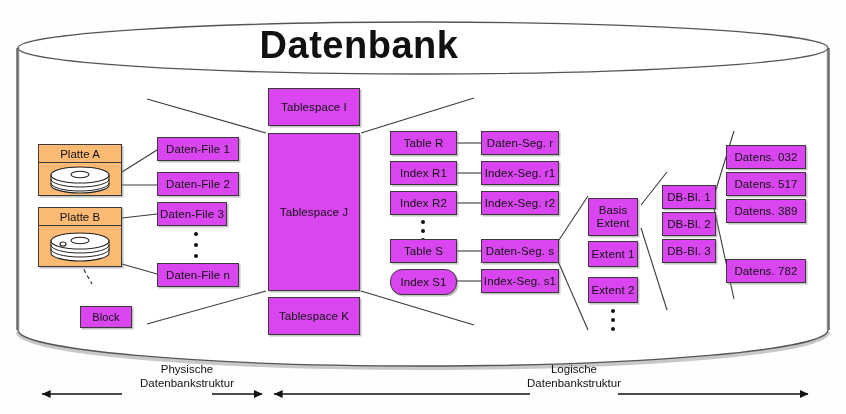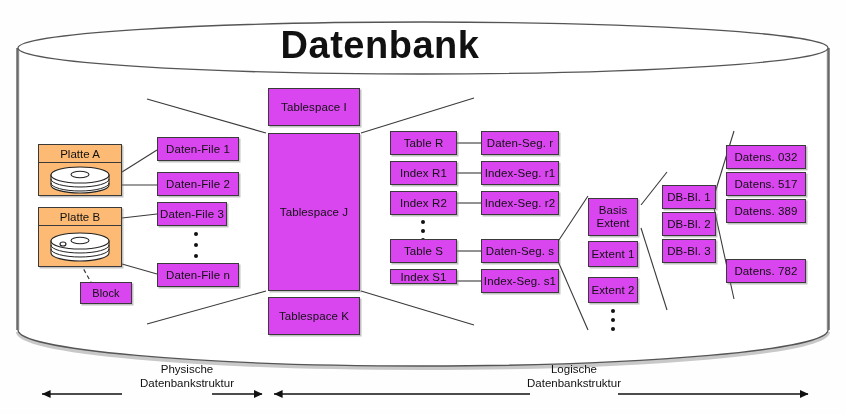--- a/index.html
+++ b/index.html
@@ -6,25 +6,25 @@
   body{width:846px;height:414px;overflow:hidden;
        font-family:"Liberation Sans","DejaVu Sans",sans-serif;}
   #stage{position:relative;width:846px;height:414px;background:#fefefe;}
   #svg{position:absolute;left:0;top:0;width:846px;height:414px;}
 
   .box{position:absolute;box-sizing:border-box;
        border:1.3px solid #3a3a3a;background:#d946ef;
        display:flex;align-items:center;justify-content:center;
        font-size:11.5px;color:#111;letter-spacing:.1px;
        box-shadow:1.5px 1.5px 0 rgba(120,120,120,.45);}
-  .box.small{font-size:11px;}
+  .box.small{font-size:11px;margin-top:24px;}
   .box.two{flex-direction:column;line-height:1.12;}
 
   .title{position:absolute;left:0;top:24px;width:718px;text-align:center;
-         font-size:38px;font-weight:700;color:#111;letter-spacing:.5px;margin-left:21px;}
+         font-size:38px;font-weight:700;color:#111;letter-spacing:.5px;}
 
   .platte{position:absolute;box-sizing:border-box;border:1.3px solid #3a3a3a;
           background:#fdba74;box-shadow:1.5px 1.5px 0 rgba(120,120,120,.45);}
   .platte .cap{height:17px;border-bottom:1.3px solid #3a3a3a;
                display:flex;align-items:center;justify-content:center;
                font-size:11.5px;color:#111;}
   .platte .body{position:relative;height:calc(100% - 17px);}
   .disk{position:absolute;left:50%;top:50%;transform:translate(-50%,-50%);}
 
   .dots{position:absolute;display:flex;flex-direction:column;
@@ -167,21 +167,21 @@
 
   <div class="box" style="left:390px;top:131px;width:67px;height:24px;">Table R</div>
   <div class="box" style="left:390px;top:161px;width:67px;height:24px;">Index R1</div>
   <div class="box" style="left:390px;top:191px;width:67px;height:24px;">Index R2</div>
   <div class="dots" style="left:420px;top:220px;width:6px;height:22px;">
       <i></i>
       <i></i>
       <i></i>
     </div>
   <div class="box" style="left:390px;top:239px;width:67px;height:24px;">Table S</div>
-  <div class="box" style="left:390px;top:269px;width:67px;height:15px;">Index S1</div>
+  <div class="box" style="left:390px;top:269px;width:67px;height:26px;border-radius:12px;">Index S1</div>
 
   <div class="box" style="left:481px;top:131px;width:78px;height:24px;">Daten-Seg. r</div>
   <div class="box" style="left:481px;top:161px;width:78px;height:24px;">Index-Seg. r1</div>
   <div class="box" style="left:481px;top:191px;width:78px;height:24px;">Index-Seg. r2</div>
   <div class="box" style="left:481px;top:239px;width:78px;height:24px;">Daten-Seg. s</div>
   <div class="box" style="left:481px;top:269px;width:78px;height:24px;">Index-Seg. s1</div>
 
   <div class="box two" style="left:588px;top:198px;width:50px;height:38px;">
     <span>Basis</span>
     <span>Extent</span>

